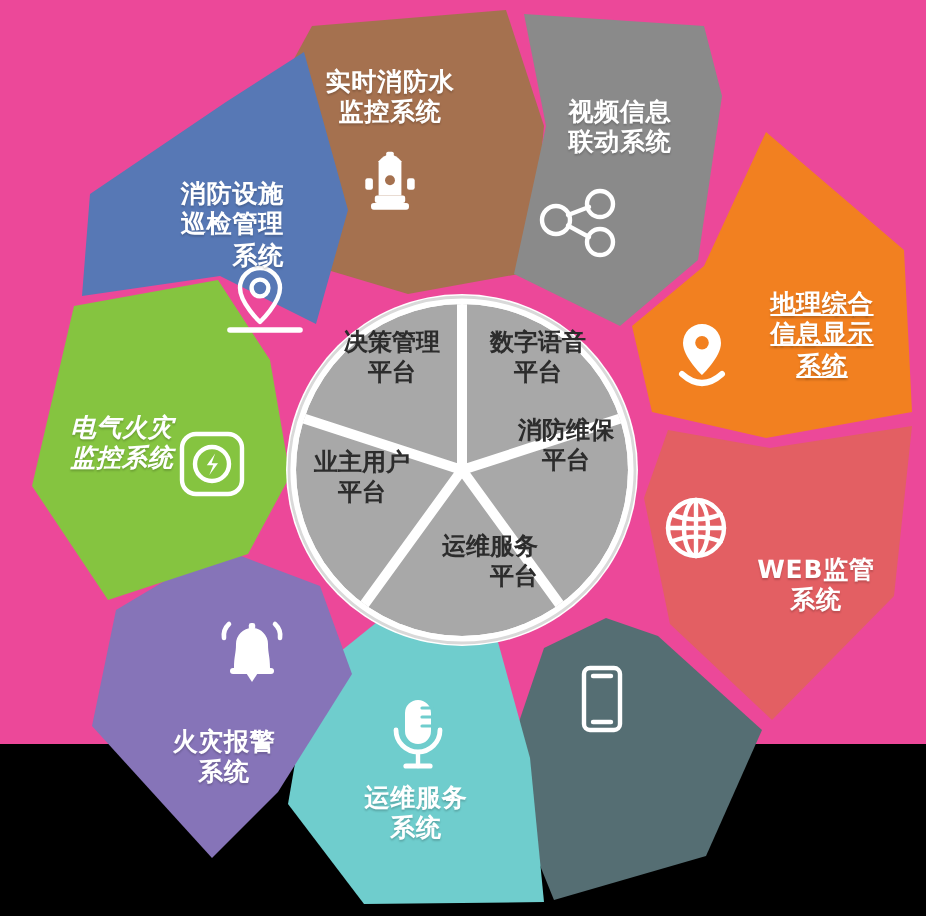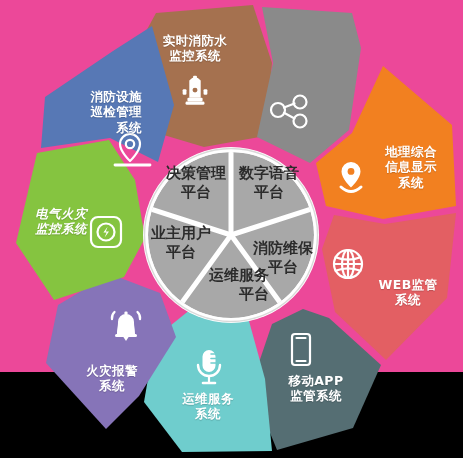--- a/index.html
+++ b/index.html
@@ -8,21 +8,21 @@
   #stage{position:relative;width:463px;height:372px;background:#ec4899;}
   #wheel{position:absolute;left:0;top:0;width:463px;height:458px;}
   .seg-label{
     position:absolute;color:#fff;text-align:center;line-height:1.22;
     font-size:12.5px;font-weight:700;letter-spacing:.4px;
     text-shadow:0 1px 1px rgba(0,0,0,.18);
     pointer-events:none;white-space:pre-line;
   }
   .hub-label{
     position:absolute;color:#2c2c2c;text-align:center;line-height:1.25;
-    font-size:15px;font-weight:700;white-space:pre-line;pointer-events:none;
+    font-size:12px;font-weight:700;white-space:pre-line;pointer-events:none;
   }
 </style>
 </head>
 <body>
 
 <div id="stage">
 
   <svg id="wheel" viewBox="0 0 463 458">
     <defs>
       <clipPath id="hubclip">
@@ -134,41 +134,41 @@
       <g transform="translate(130,150)">
         <path d="M0,-16 a10,10 0 0 1 10,10 c0,7.5 -10,17 -10,17 s-10,-9.5 -10,-17 A10,10 0 0 1 0,-16 z"></path>
         <circle cx="0" cy="-6" r="4.2"></circle>
         <line x1="-15" y1="15" x2="20" y2="15" stroke-width="2.8"></line>
       </g>
     </g>
   </svg>
 
   <div class="seg-label" style="left:140px;top:33px;width:110px;">实时消防水
 监控系统</div>
-  <div class="seg-label" style="left:365px;top:144px;width:92px;">地理综合
+  <div class="seg-label" style="left:265px;top:48px;width:90px;">视频信息
+联动系统</div>
+  <div class="seg-label" style="left:365px;top:144px;width:92px;text-decoration:underline;">地理综合
 信息显示
 系统</div>
   <div class="seg-label" style="left:360px;top:277px;width:96px;">WEB监管
 系统</div>
-  <div class="seg-label" style="left:268px;top:373px;width:96px;">移动APP
-监管系统</div>
   <div class="seg-label" style="left:162px;top:391px;width:92px;">运维服务
 系统</div>
   <div class="seg-label" style="left:66px;top:363px;width:92px;">火灾报警
 系统</div>
   <div class="seg-label" style="left:14px;top:206px;width:94px;font-style:italic;">电气火灾
 监控系统</div>
   <div class="seg-label" style="left:50px;top:89px;width:92px;text-align:right;">消防设施
 巡检管理
 系统</div>
 
   <div class="hub-label" style="left:158px;top:164px;width:76px;">决策管理
 平台</div>
   <div class="hub-label" style="left:231px;top:164px;width:76px;">数字语音
 平台</div>
-  <div class="hub-label" style="left:245px;top:239px;width:76px;">消防维保
+  <div class="hub-label" style="left:245px;top:208px;width:76px;">消防维保
 平台</div>
   <div class="hub-label" style="left:193px;top:266px;width:76px;text-align:right;">运维服务
 平台</div>
   <div class="hub-label" style="left:143px;top:224px;width:76px;">业主用户
 平台</div>
 
 </div>
 
 </body></html>

